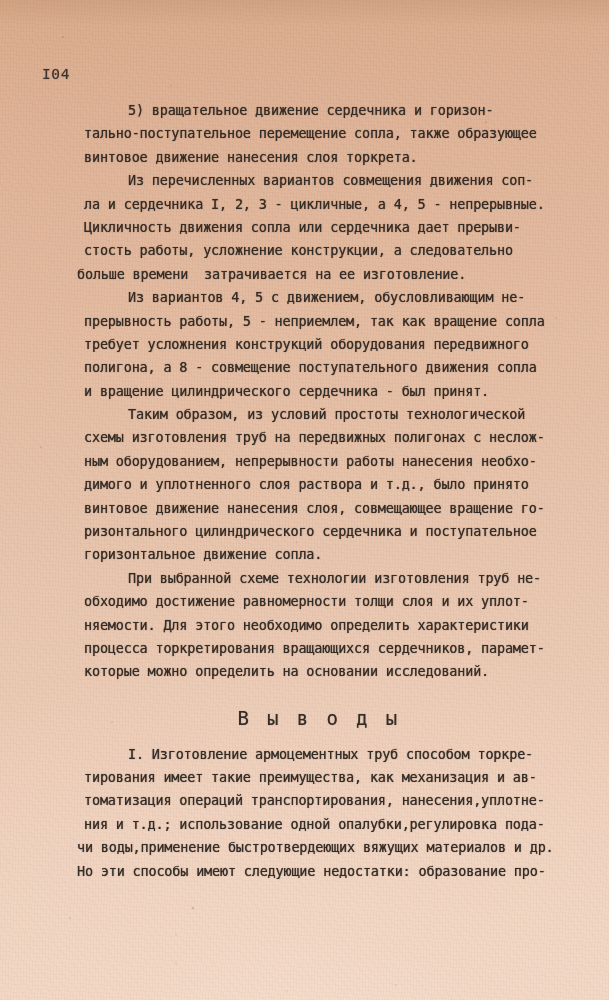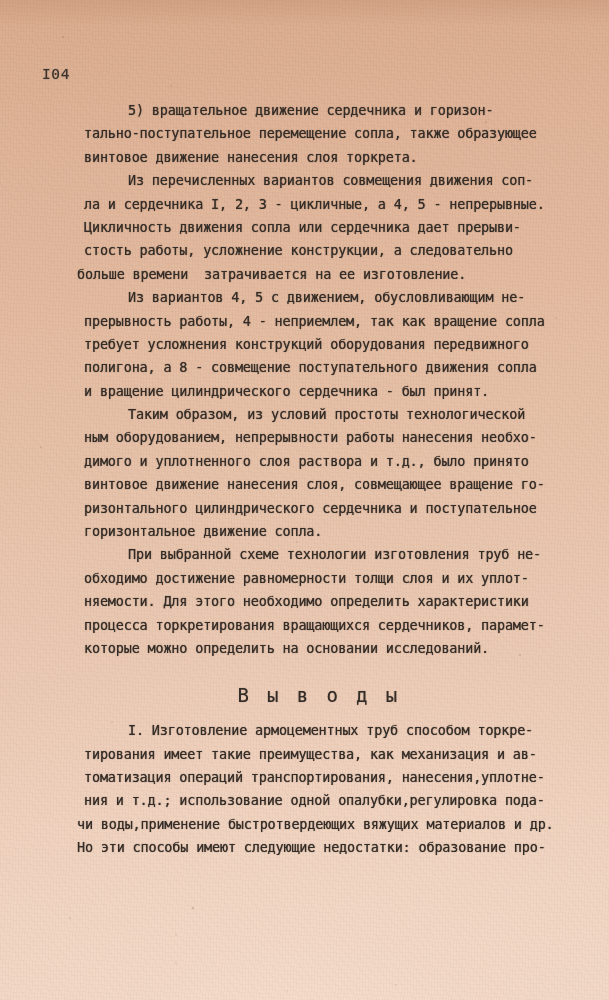--- a/index.html
+++ b/index.html
@@ -157,28 +157,29 @@
       <div class="para">
         <div class="line indent">Из перечисленных вариантов совмещения движения соп-</div>
         <div class="line">ла и сердечника I, 2, 3 - цикличные, а 4, 5 - непрерывные.</div>
         <div class="line">Цикличность движения сопла или сердечника дает прерыви-</div>
         <div class="line">стость работы, усложнение конструкции, а следовательно</div>
         <div class="line shift-left">больше времени  затрачивается на ее изготовление.</div>
       </div>
 
       <div class="para">
         <div class="line indent">Из вариантов 4, 5 с движением, обусловливающим не-</div>
-        <div class="line">прерывность работы, 4 - неприемлем, так как вращение сопла</div>
+        <div class="line">прерывность работы, 5 - неприемлем, так как вращение сопла</div>
         <div class="line">требует усложнения конструкций оборудования передвижного</div>
         <div class="line">полигона, а 8 - совмещение поступательного движения сопла</div>
         <div class="line">и вращение цилиндрического сердечника - был принят.</div>
       </div>
 
       <div class="para">
         <div class="line indent">Таким образом, из условий простоты технологической</div>
+        <div class="line">схемы изготовления труб на передвижных полигонах с неслож-</div>
         <div class="line">ным оборудованием, непрерывности работы нанесения необхо-</div>
         <div class="line">димого и уплотненного слоя раствора и т.д., было принято</div>
         <div class="line">винтовое движение нанесения слоя, совмещающее вращение го-</div>
         <div class="line">ризонтального цилиндрического сердечника и поступательное</div>
         <div class="line">горизонтальное движение сопла.</div>
       </div>
 
       <div class="para">
         <div class="line indent">При выбранной схеме технологии изготовления труб не-</div>
         <div class="line">обходимо достижение равномерности толщи слоя и их уплот-</div>

